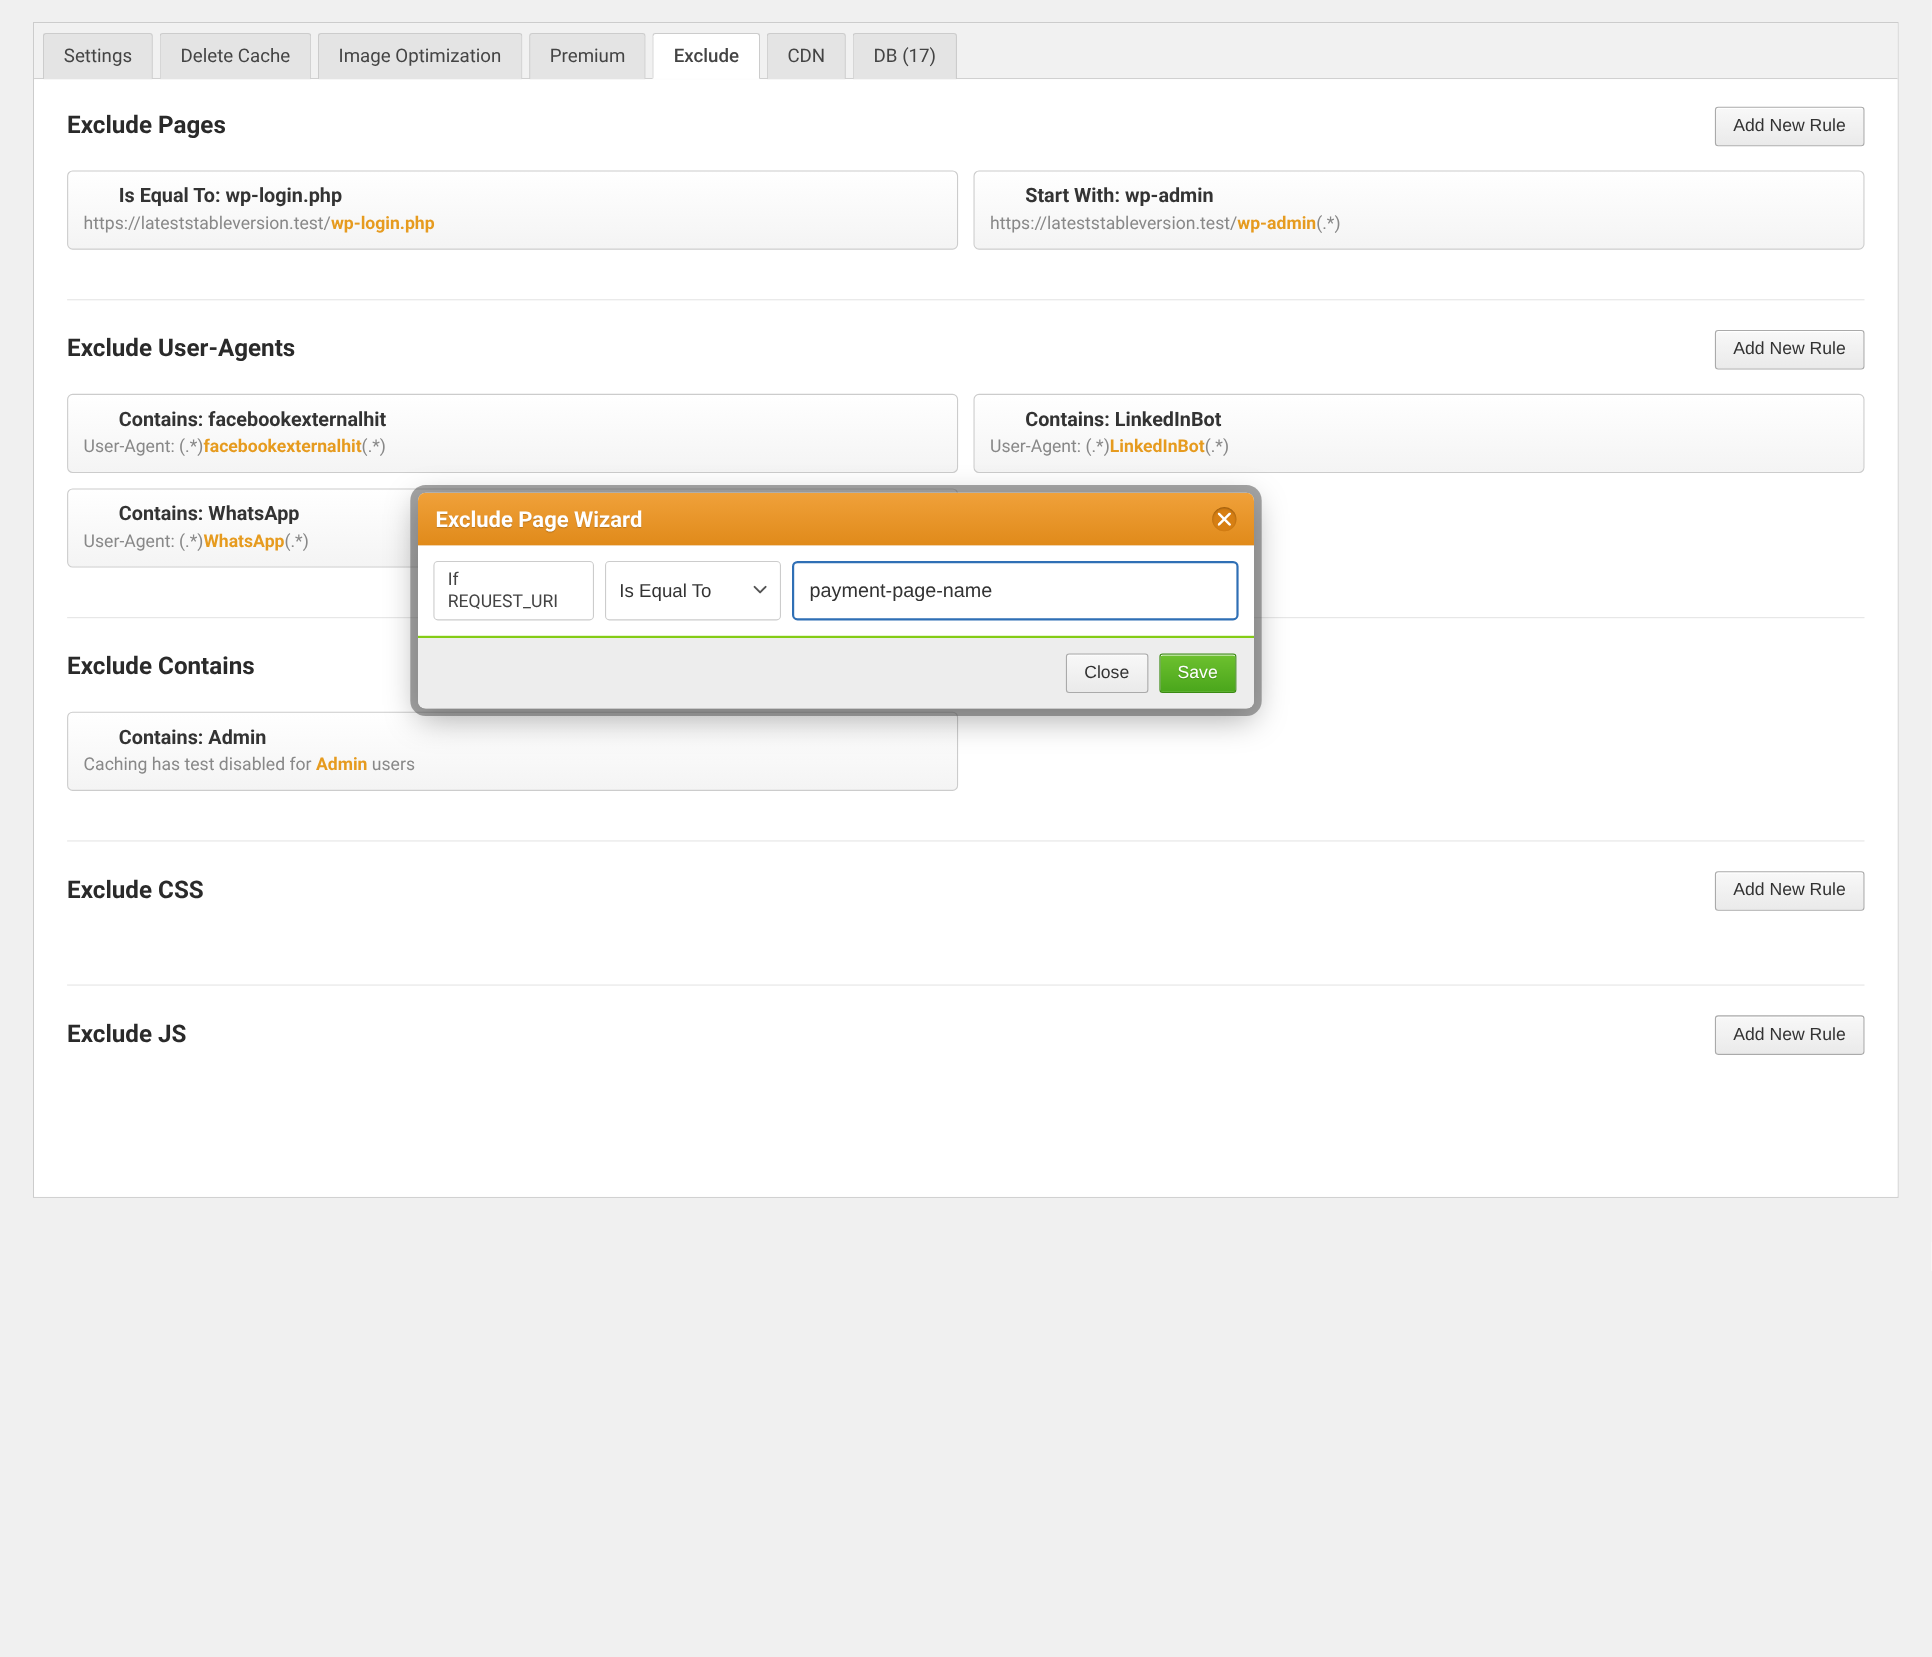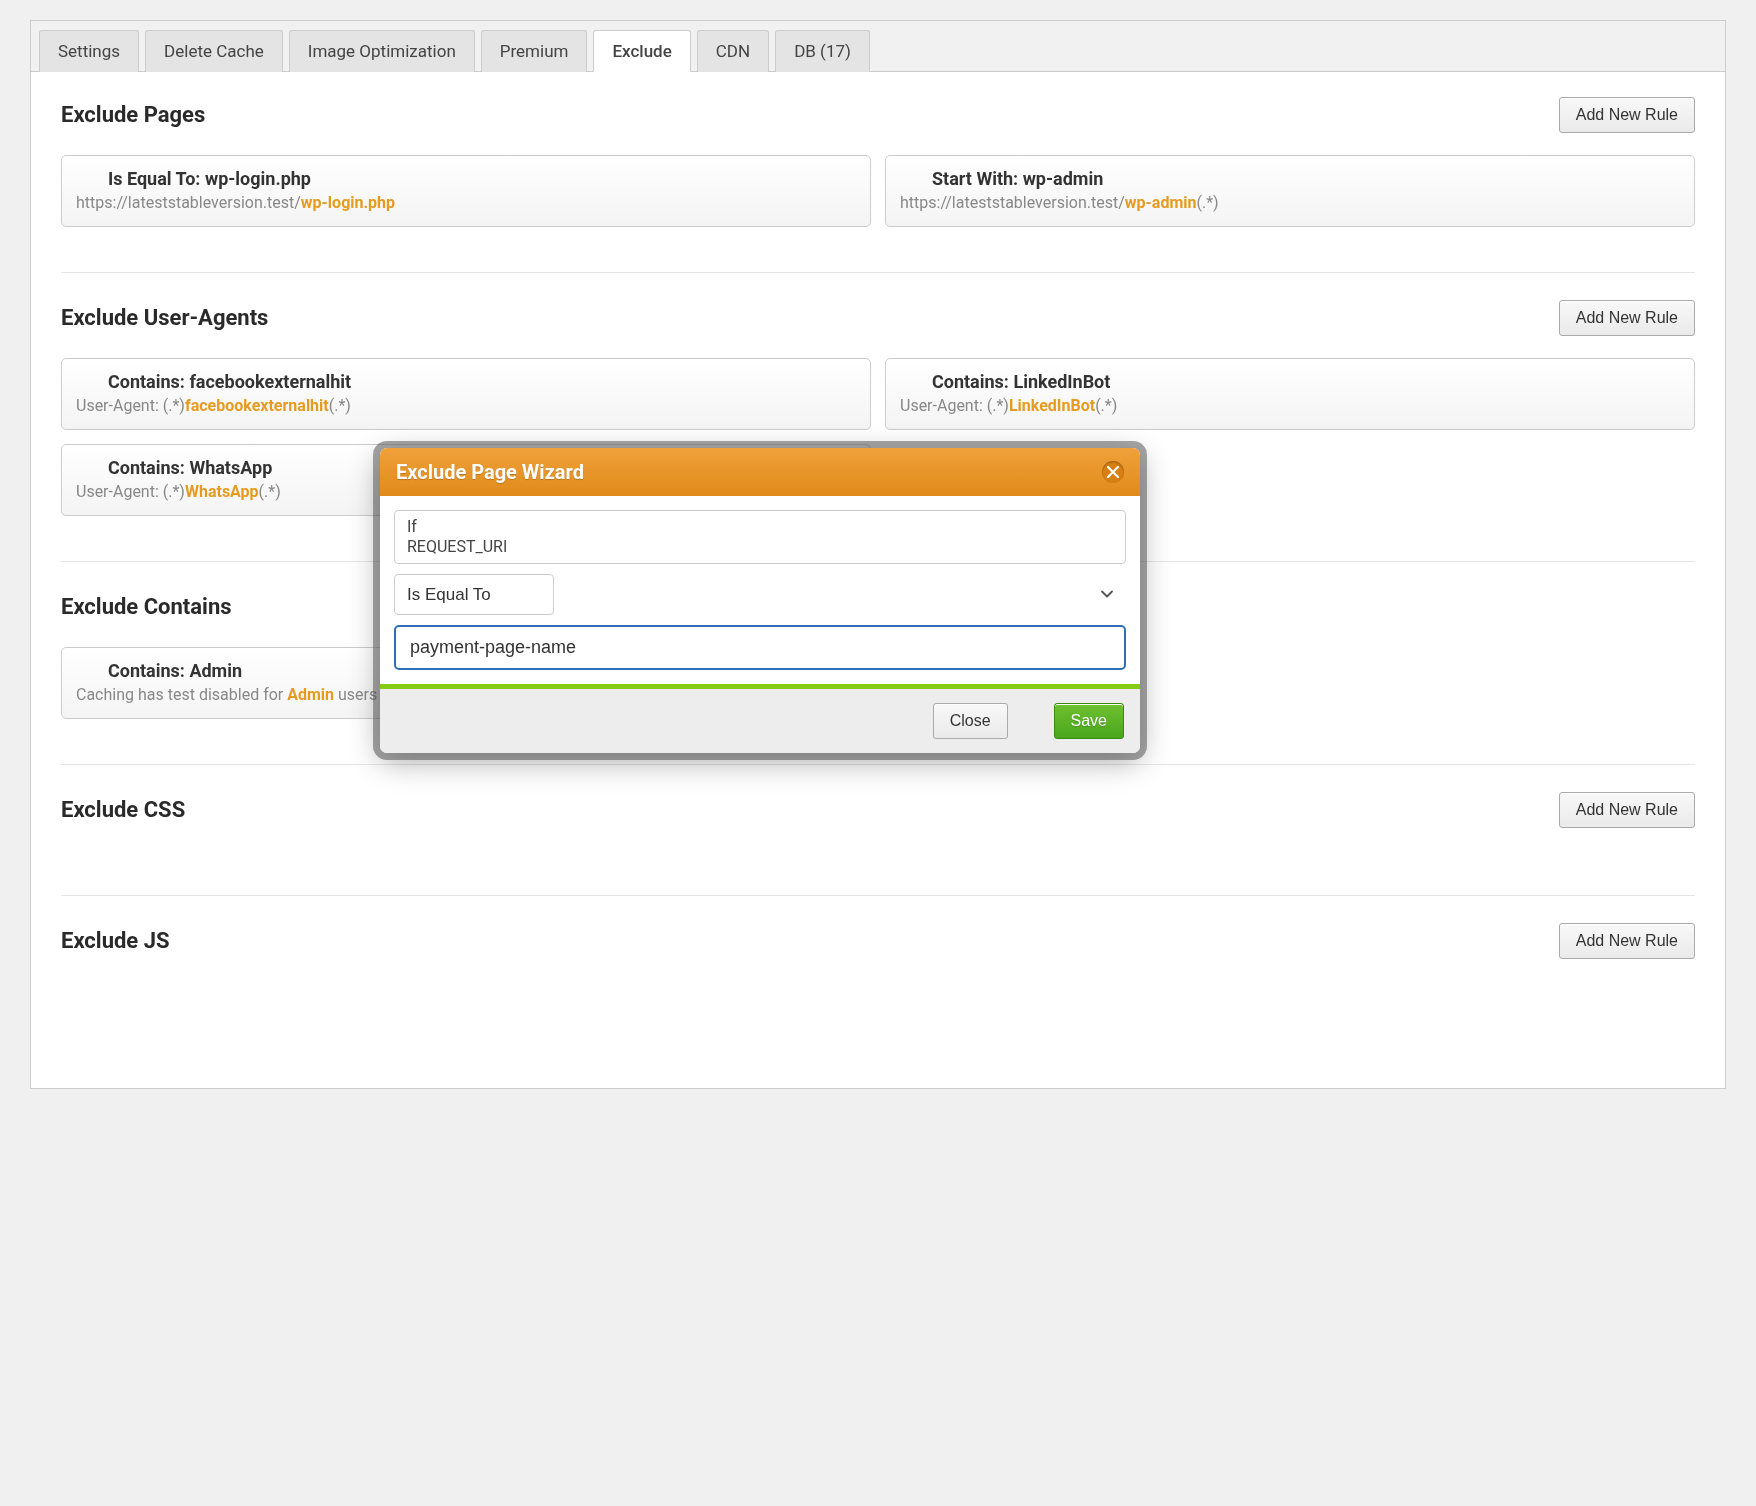--- a/index.html
+++ b/index.html
@@ -74,21 +74,20 @@
   }
   .btn {
     background: linear-gradient(#f8f8f8,#eaeaea);
     border: 1px solid #aaa;
     border-radius: 3px;
     padding: 8px 16px;
     font-size: 16px;
     color: #333;
     cursor: pointer;
     box-shadow: inset 0 1px 0 #fff;
-    margin-left: 36px;
   }
   .cards {
     display: grid;
     grid-template-columns: 1fr 1fr;
     gap: 14px;
   }
   .card {
     border: 1px solid #ccc;
     border-radius: 5px;
     padding: 12px 14px 14px 14px;
@@ -140,22 +139,21 @@
     font-size: 14px;
     cursor: pointer;
     box-shadow: inset 0 1px 2px rgba(0,0,0,0.3);
   }
   .modal-body {
     background: #fff;
     padding: 14px 14px;
     display: flex;
     gap: 10px;
     align-items: stretch;
-    border-bottom: 5px solid #84cc16;
-    flex-direction: column;
+    border-bottom: 2px solid #84cc16;
   }
   .field-static {
     border: 1px solid #ccc;
     border-radius: 4px;
     padding: 6px 12px;
     font-size: 16px;
     color: #444;
     background: #fff;
     line-height: 1.25;
     display: flex;

